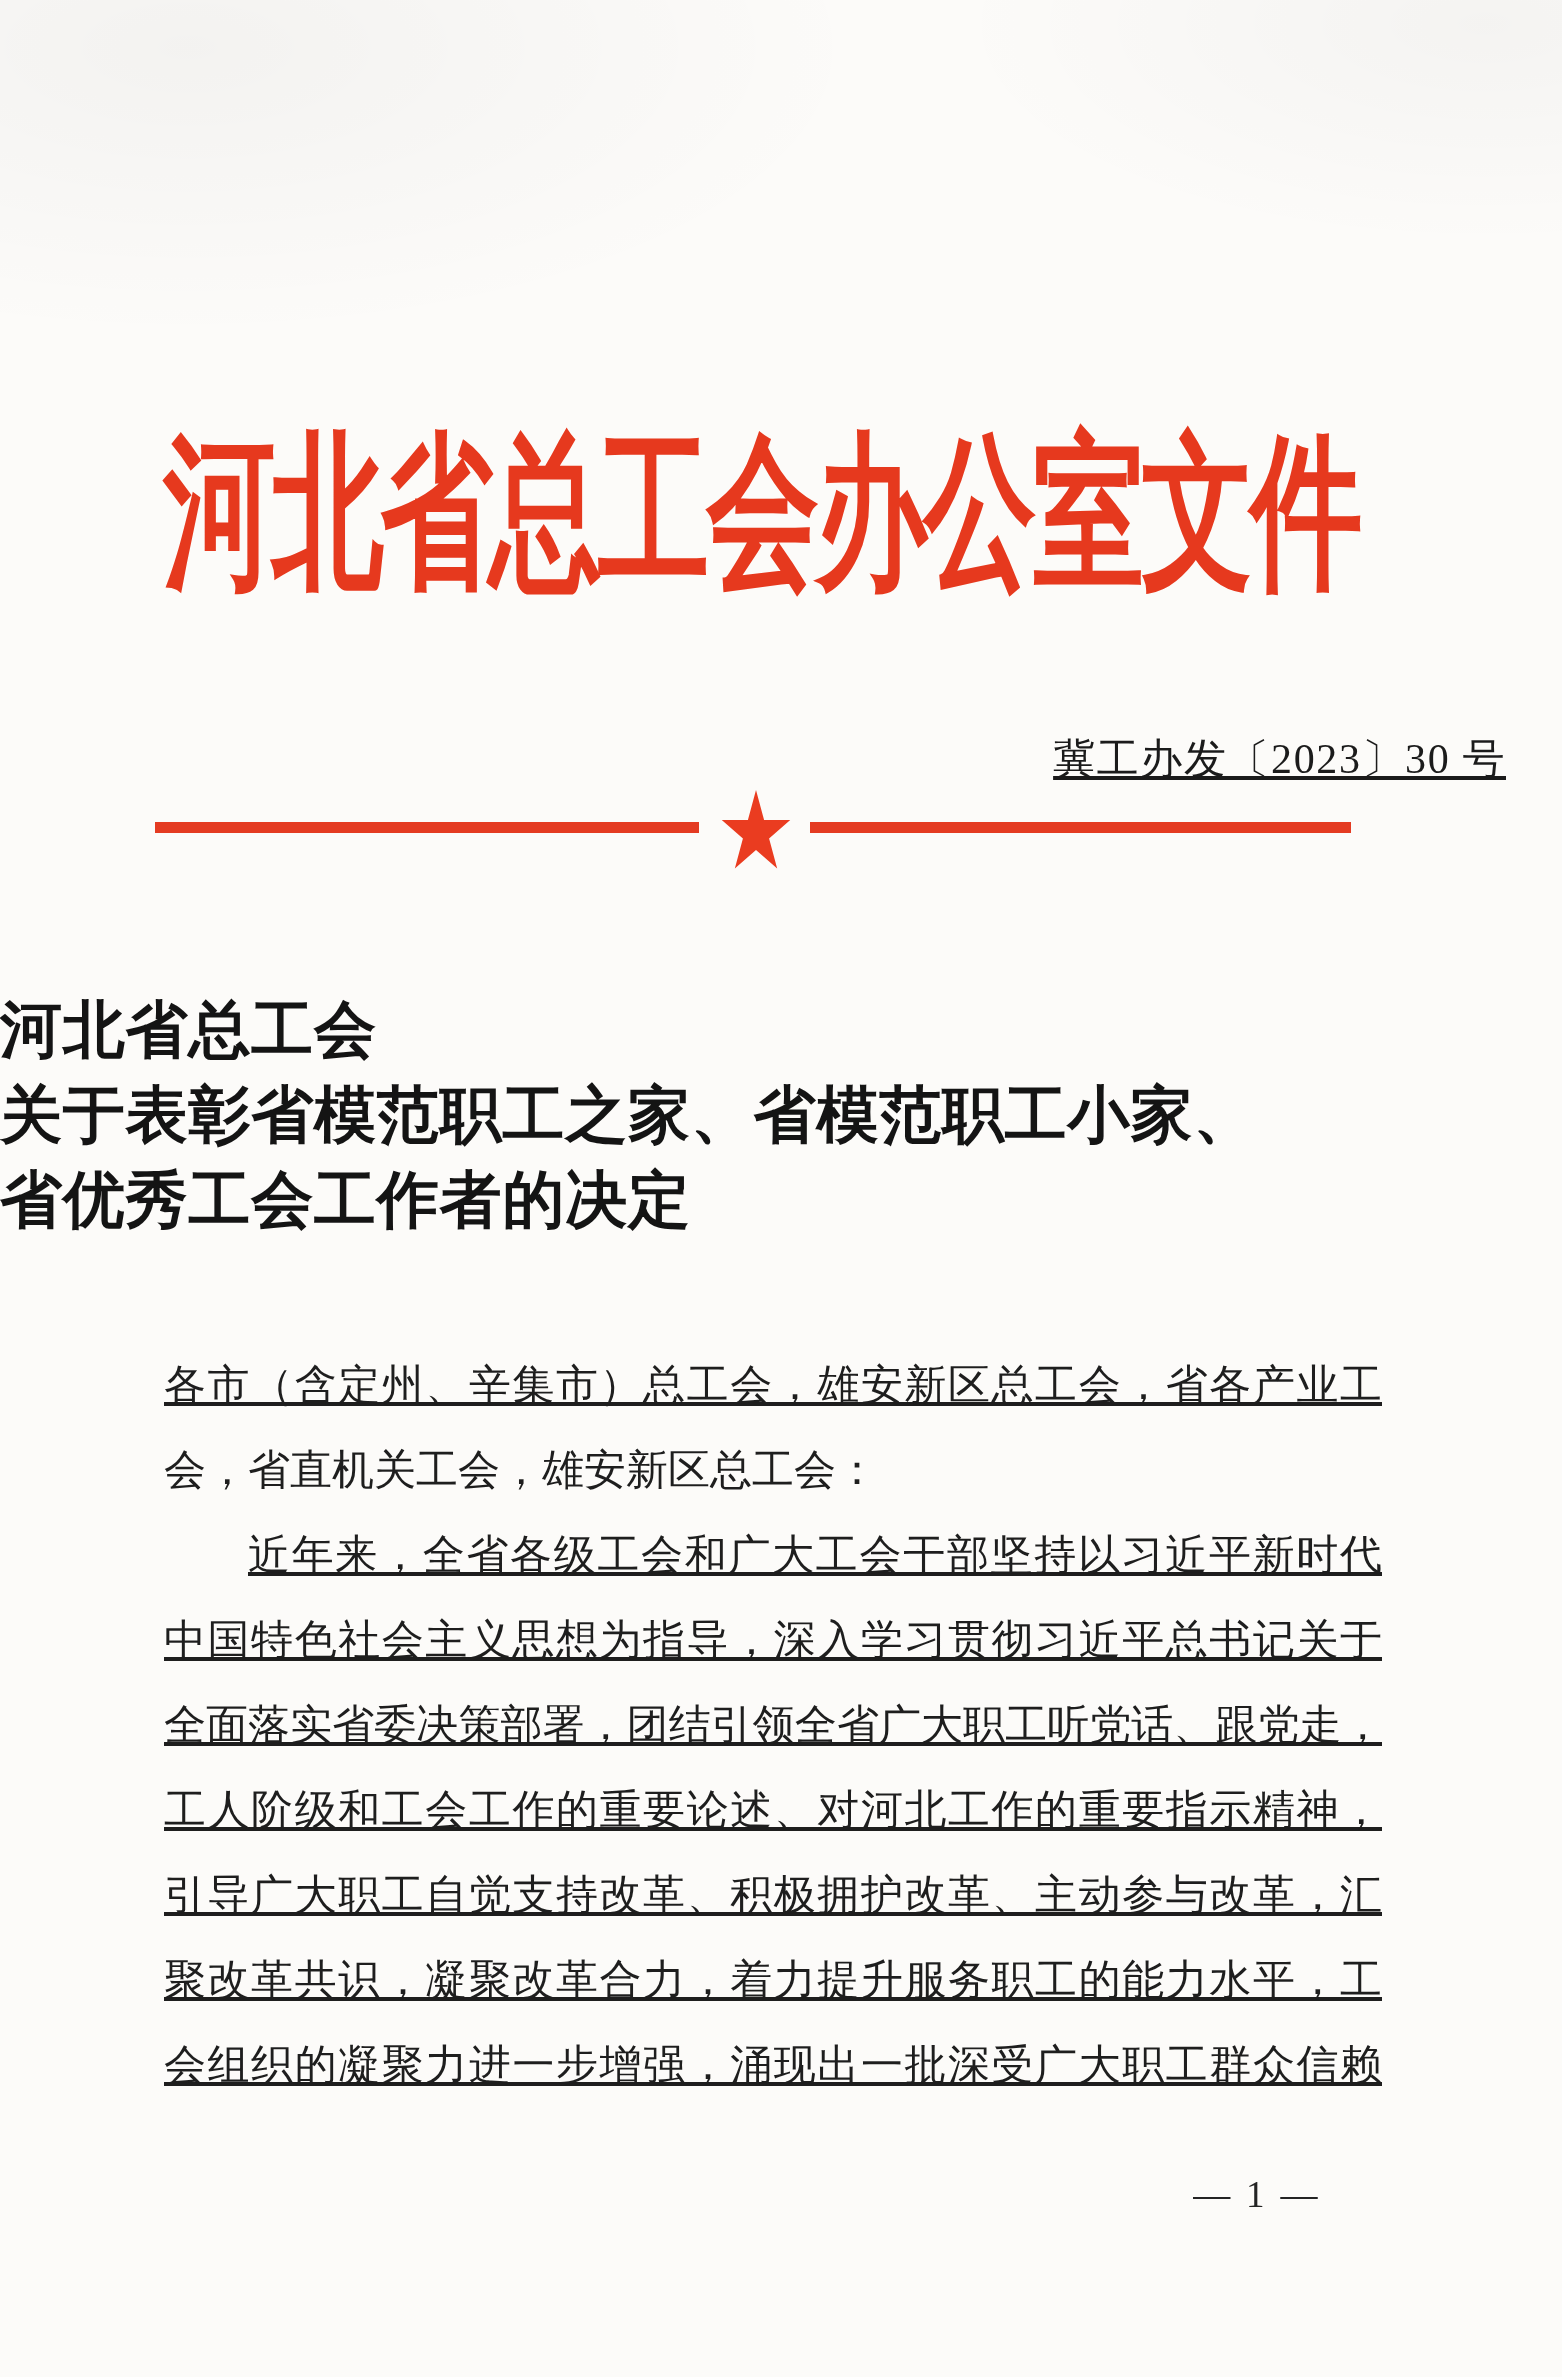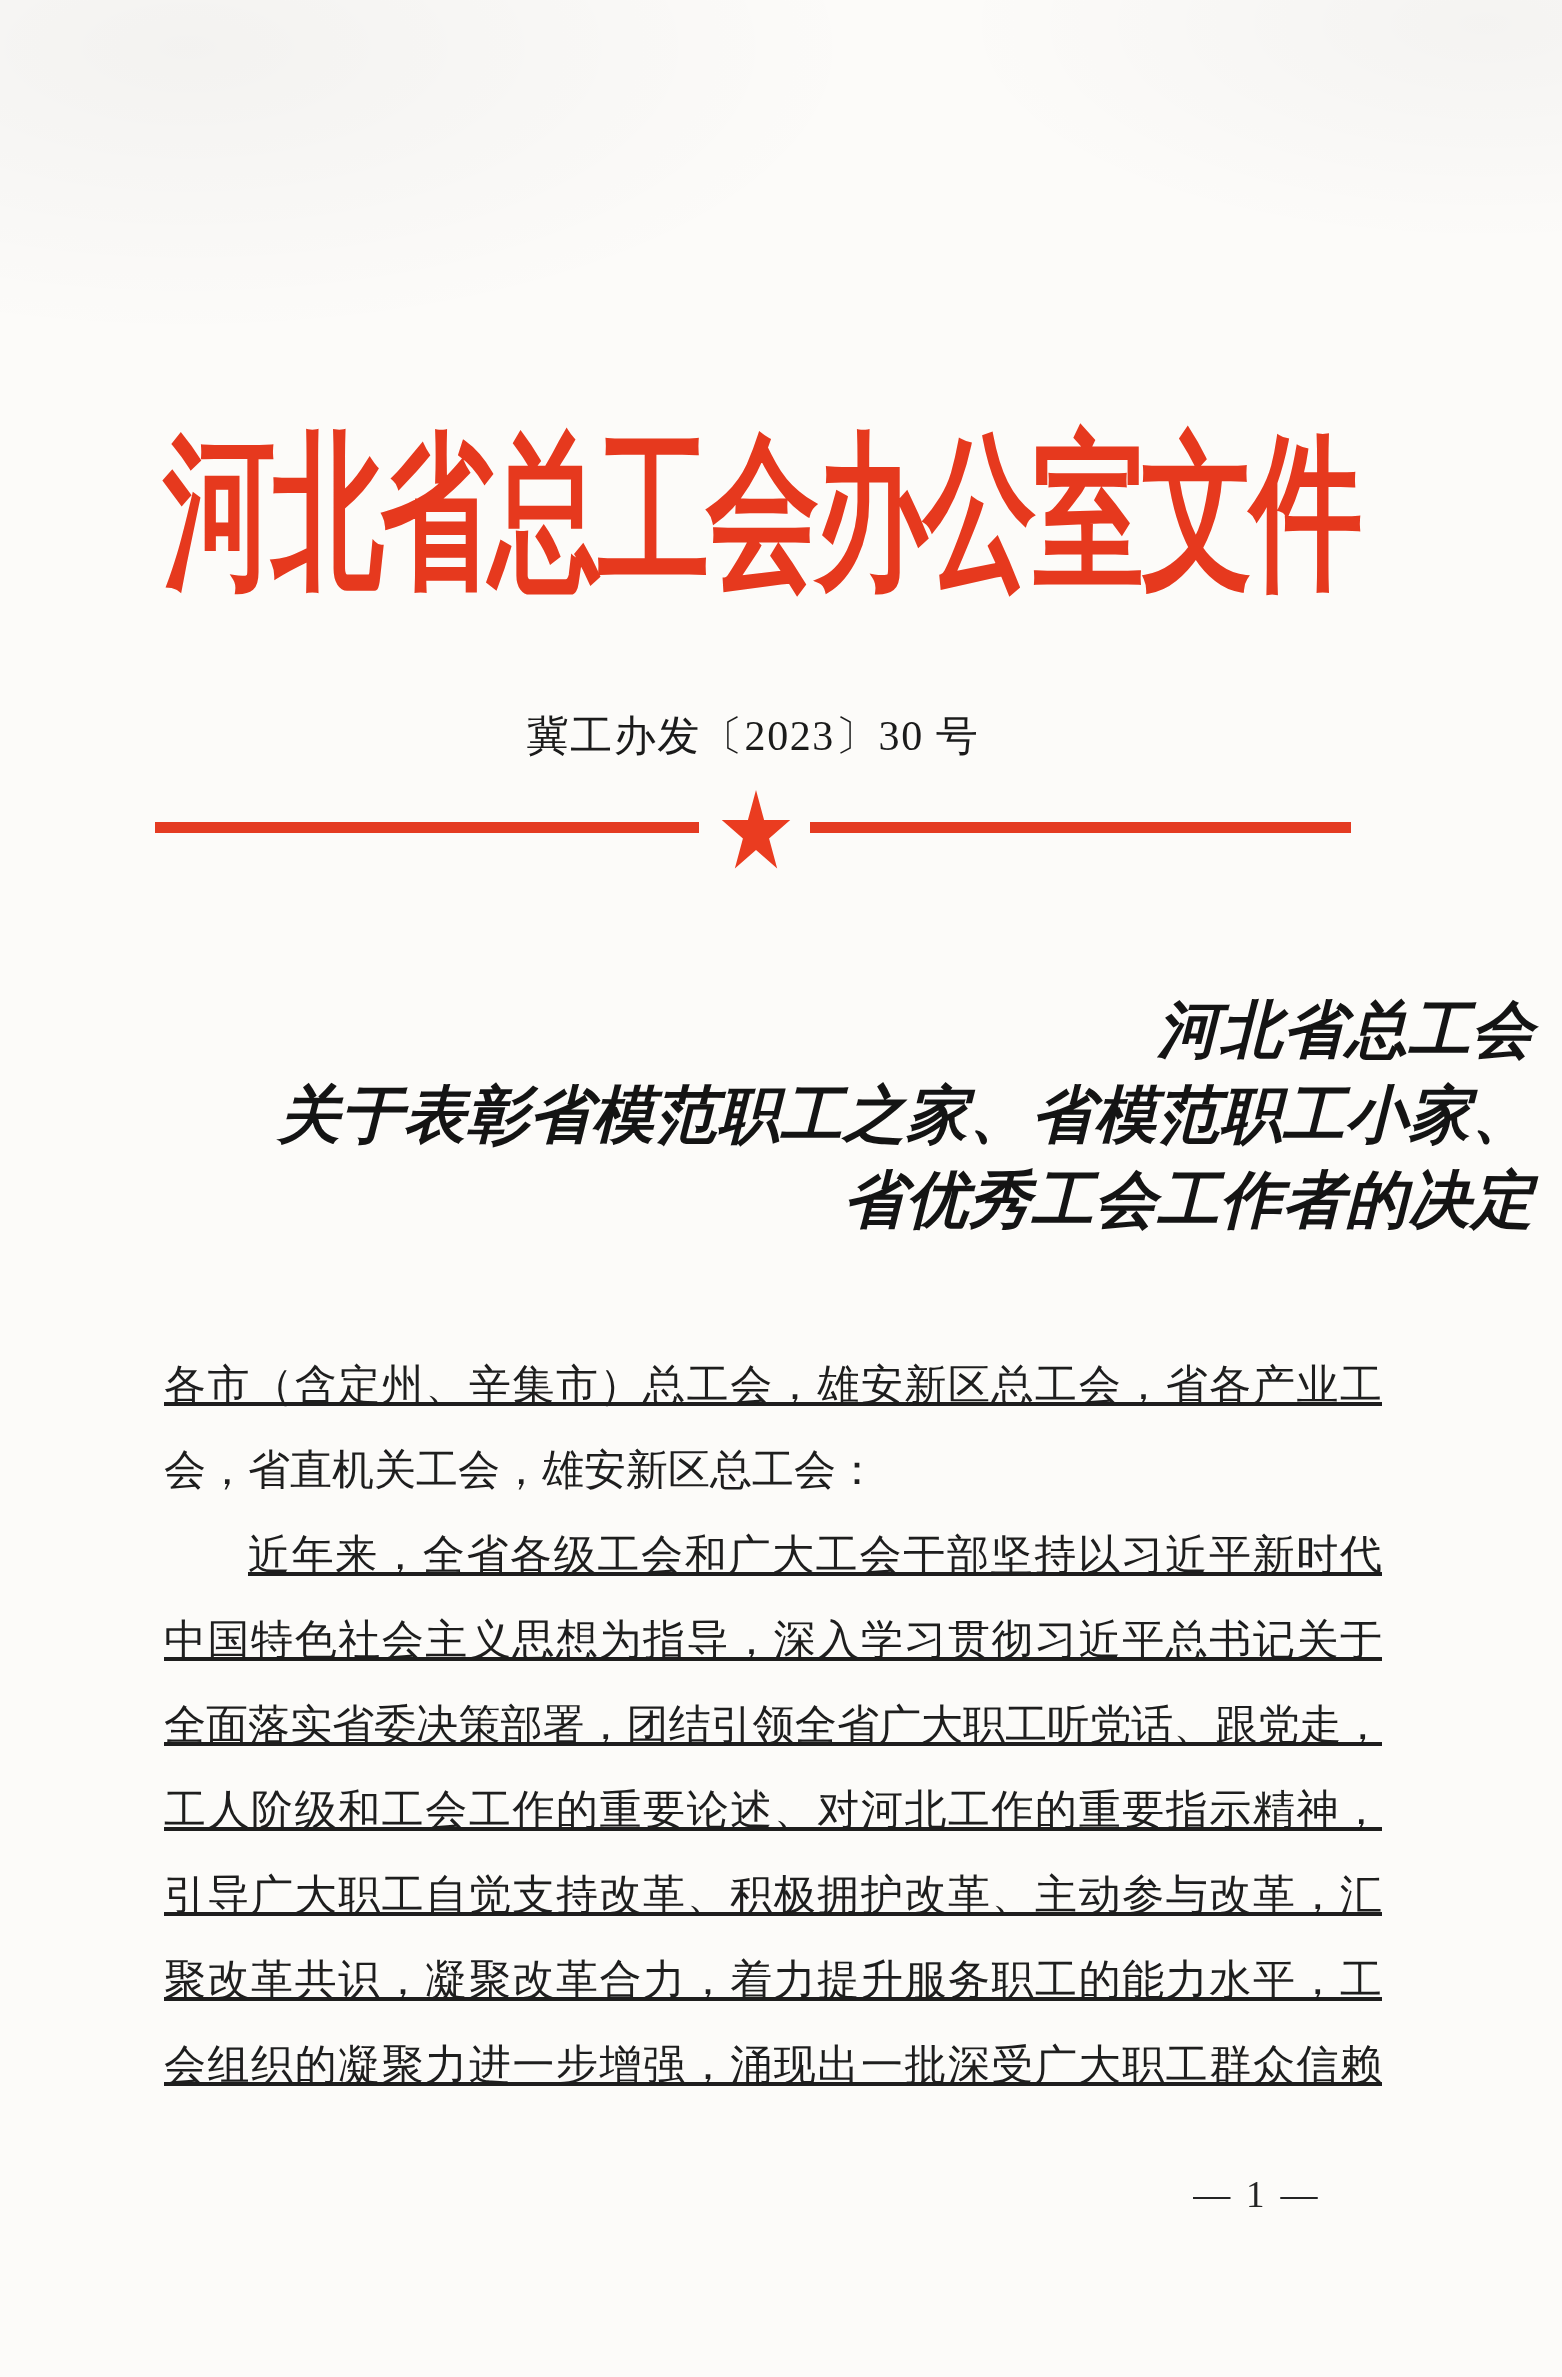--- a/index.html
+++ b/index.html
@@ -30,29 +30,30 @@
     font-weight: 900;
     letter-spacing: -3.3px;
     color: #e6391e;
     transform: scaleY(1.5);
     white-space: nowrap;
   }
 
   
   .doc-number {
     position: absolute;
-    top: 710px;
+    top: 733px;
     left: 0;
     width: 1506px;
-    text-align: center;
+    text-align: right;
     font-size: 42px;
     line-height: 52px;
     letter-spacing: 1.6px;
     color: #1b1b1b;
     white-space: nowrap;
+    text-decoration: underline;
   }
 
   
   .rule {
     position: absolute;
     top: 822px;
     height: 11.4px;
     background: #e43b22;
   }
   .rule-left  { left: 155px; width: 544px; }
@@ -63,29 +64,28 @@
     left: 720px;
     top: 790px;
     width: 72px;
     height: 79px;
   }
 
   
   .black-title {
     position: absolute;
     top: 988px;
-    left: 12px;
+    left: 0;
     width: 1522px;
-    text-align: right;
+    text-align: left;
     font-size: 62px;
     line-height: 85px;
     font-weight: 900;
     letter-spacing: 0.8px;
     color: #141414;
-    font-style: italic;
   }
   .black-title .t-line { height: 85px; white-space: nowrap; }
 
   
   .body-text {
     position: absolute;
     top: 1343px;
     left: 164px;
     width: 1218px;
     font-size: 42px;

